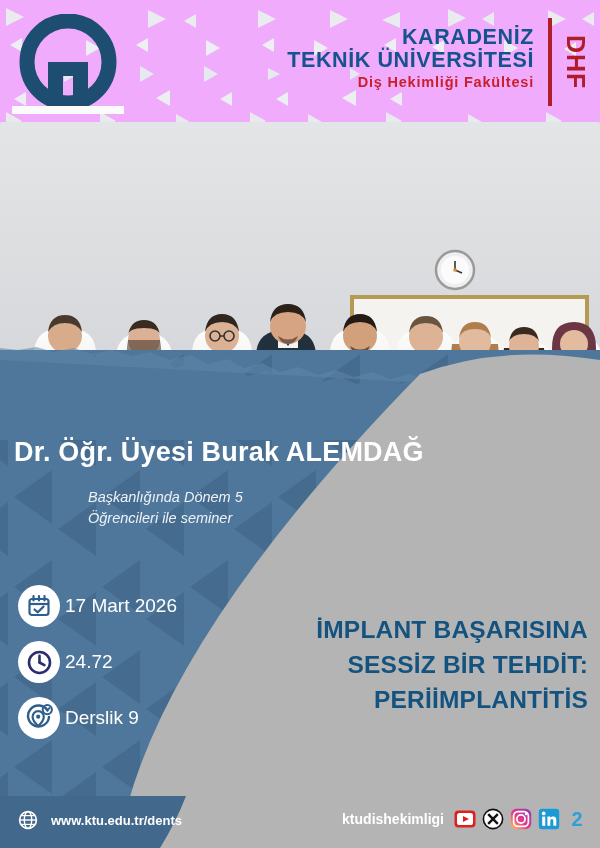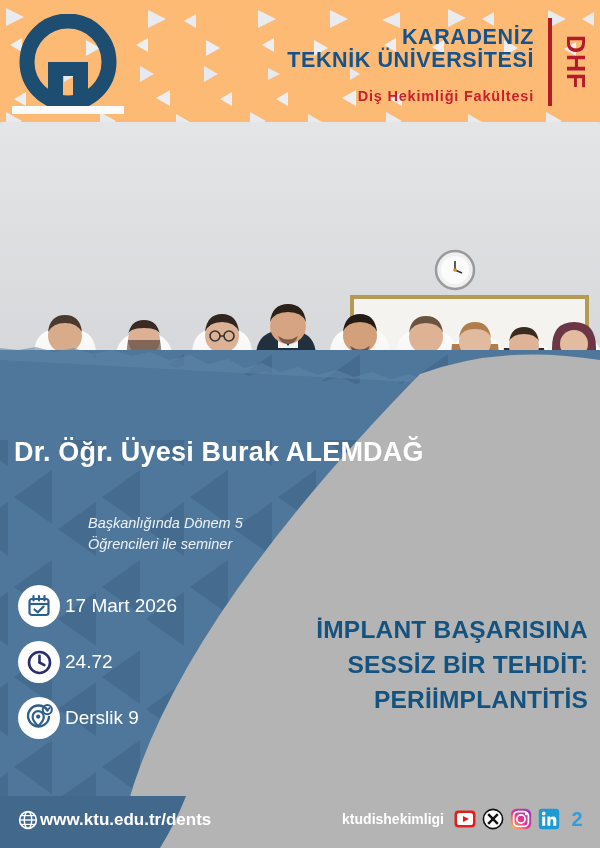--- a/index.html
+++ b/index.html
@@ -18,21 +18,21 @@
     overflow: hidden;
     background: #ffffff;
   }
 
   
   .header {
     position: absolute;
     left: 0; top: 0;
     width: 600px;
     height: 122px;
-    background: #fdba74;
+    background: #f0abfc;
     overflow: hidden;
   }
   .header-tri-layer {
     position: absolute;
     left: 0; top: 0;
     width: 600px; height: 122px;
     opacity: 1;
   }
   .logo-wrap {
     position: absolute;
@@ -52,21 +52,21 @@
     letter-spacing: 0.6px;
     display: block;
     white-space: nowrap;
   }
   .hdr-l3 {
     color: #c8212e;
     font-weight: bold;
     font-size: 14.5px;
     letter-spacing: 0.8px;
     display: block;
-    margin-top: 17px;
+    margin-top: 3px;
     white-space: nowrap;
   }
   .hdr-divider {
     position: absolute;
     right: 48px; top: 18px;
     width: 4px; height: 88px;
     background: #b01c28;
   }
   .hdr-dhf {
     position: absolute;
@@ -126,21 +126,21 @@
     position: absolute;
     left: 14px; top: 437px;
     color: #ffffff;
     font-size: 27px;
     font-weight: bold;
     letter-spacing: 0.2px;
     white-space: nowrap;
   }
   .speaker-sub {
     position: absolute;
-    left: 88px; top: 513px;
+    left: 88px; top: 487px;
     color: #eef2f6;
     font-size: 14.5px;
     line-height: 1.45;
     font-style: italic;
     white-space: nowrap;
   }
 
   
   .info-list {
     position: absolute;
@@ -192,23 +192,23 @@
     pointer-events: none;
   }
   .footer-left {
     position: absolute;
     left: 18px; top: 810px;
     display: flex;
     align-items: center;
   }
   .footer-globe { width: 20px; height: 20px; flex: 0 0 20px; }
   .footer-url {
-    margin-left: 2px;
+    margin-left: 13px;
     color: #ffffff;
-    font-size: 17px;
+    font-size: 13px;
     font-weight: bold;
     white-space: nowrap;
   }
   .footer-right {
     position: absolute;
     right: 12px; top: 808px;
     display: flex;
     align-items: center;
     gap: 6px;
   }

